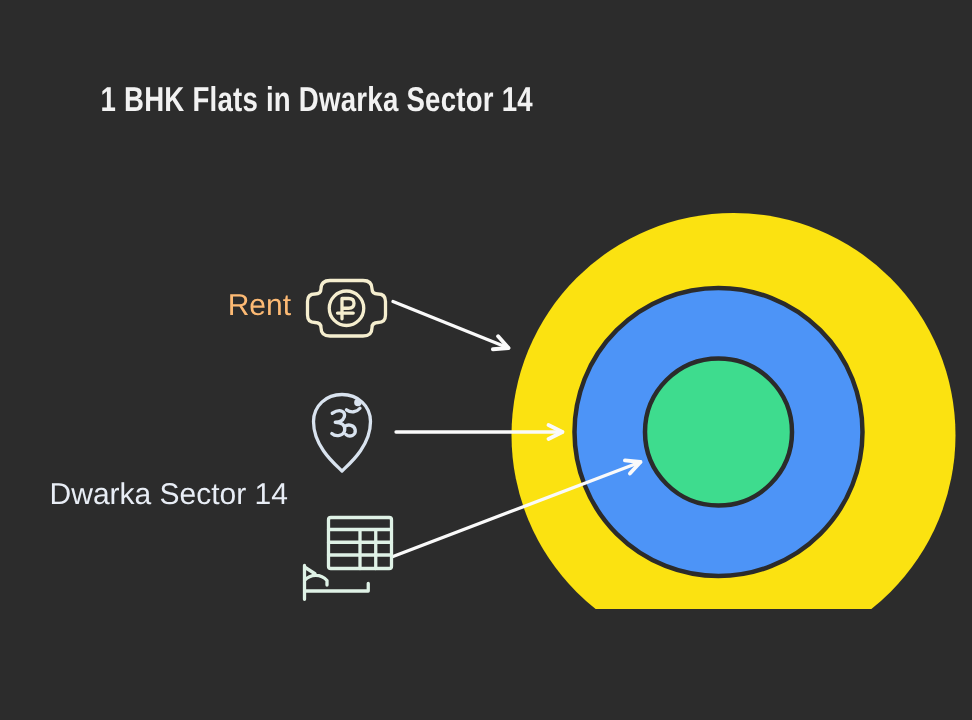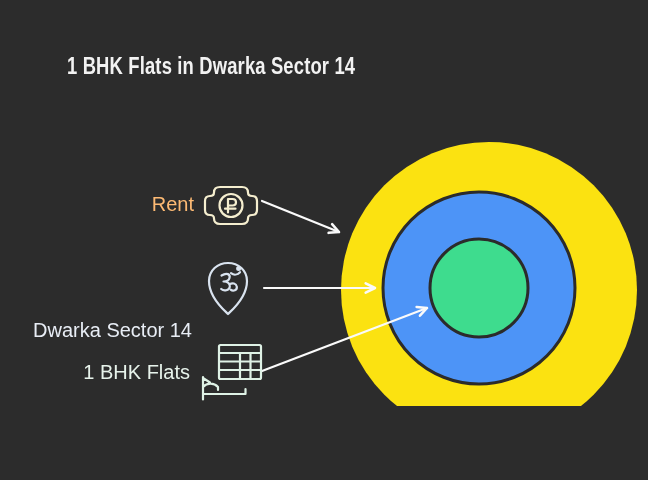--- a/index.html
+++ b/index.html
@@ -44,21 +44,20 @@
 
     <path d="M262,201 L339,232" fill="none" stroke-width="2.2" stroke-linecap="round" marker-end="url(#arrowhead)" stroke="#fafafa"></path>
     <path d="M264,288 L375,288" fill="none" stroke-width="2.2" stroke-linecap="round" marker-end="url(#arrowhead)" stroke="#fafafa"></path>
     <path d="M262,371 L427,308" fill="none" stroke-width="2.2" stroke-linecap="round" marker-end="url(#arrowhead)" stroke="#fafafa"></path>
   </svg>
 
   <div class="page-title">1 BHK Flats in Dwarka Sector 14</div>
 
   <div class="legend-label" id="label-rent">Rent</div>
   <div class="legend-label" id="label-dwarka">Dwarka Sector 14</div>
-  <div class="legend-label" id="label-bhk">1 BHK Flats</div>
 
   <svg class="legend-icon" id="icon-rent" width="58" height="47" viewBox="0 0 58 47">
     <g fill="none" stroke-width="2.2" stroke-linejoin="round" stroke-linecap="round" stroke="#f5eecf">
       <path d="M18,5 H40 Q46,5 46,10.5 Q46,14 50,14 Q55,14 55,19 V28 Q55,33 50,33
                Q46,33 46,36.5 Q46,42 40,42 H18 Q12,42 12,36.5 Q12,33 8,33
                Q3,33 3,28 V19 Q3,14 8,14 Q12,14 12,10.5 Q12,5 18,5 Z"></path>
       <circle cx="29" cy="23.5" r="11.5"></circle>
       <path d="M26,17 V30.5 M26,17 H30.5 Q34,17 34,20.2 Q34,23.5 30.5,23.5 H26 M23,26.7 H33.5"></path>
     </g>
   </svg>

